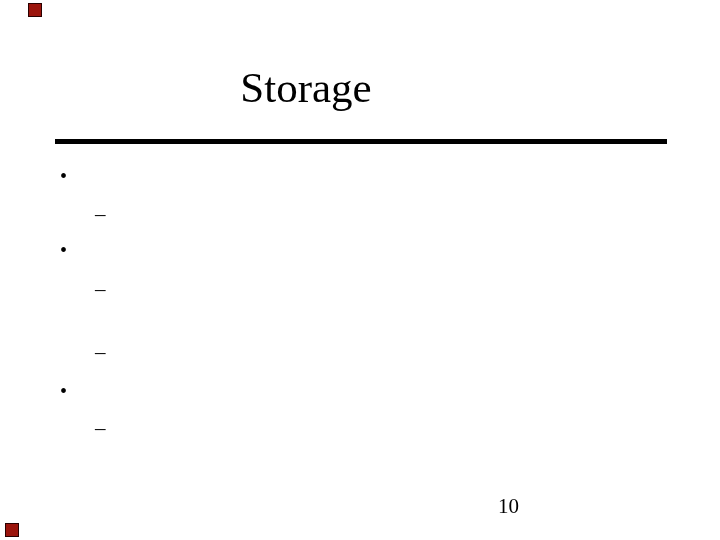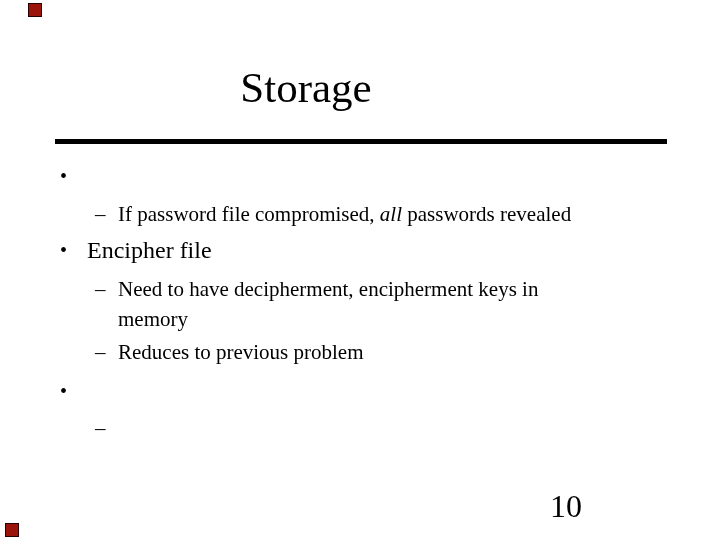--- a/index.html
+++ b/index.html
@@ -82,23 +82,23 @@
     width: 580px;
   }
   .level2 .marker {
     width: 23px;
   }
   .italic {
     font-style: italic;
   }
   .page-number {
     position: absolute;
-    left: 550px;
+    left: 498px;
     top: 492px;
-    font-size: 32px;
+    font-size: 21px;
     line-height: 28px;
   }
   #b1 { top: 161px; }
   #s1 { top: 199px; }
   #b2 { top: 235px; }
   #s2 { top: 274px; }
   #s3 { top: 337px; }
   #b3 { top: 376px; }
   #s4 { top: 413px; }
 </style>
@@ -113,37 +113,32 @@
   <div class="title">Storage</div>
 
   <div class="divider"></div>
 
   <div class="item level1" id="b1">
     <span class="marker">•</span>
   </div>
 
   <div class="item level2" id="s1">
     <span class="marker">–</span>
-    <span class="text"><span>If password file compromised, </span><span class="italic">all</span><span> passwords revealed</span></span>
   </div>
 
   <div class="item level1" id="b2">
     <span class="marker">•</span>
-    <span class="text">Encipher file</span>
   </div>
 
   <div class="item level2" id="s2">
     <span class="marker">–</span>
-    <span class="text">Need to have decipherment, encipherment keys in
-memory</span>
   </div>
 
   <div class="item level2" id="s3">
     <span class="marker">–</span>
-    <span class="text">Reduces to previous problem</span>
   </div>
 
   <div class="item level1" id="b3">
     <span class="marker">•</span>
   </div>
 
   <div class="item level2" id="s4">
     <span class="marker">–</span>
   </div>
 

